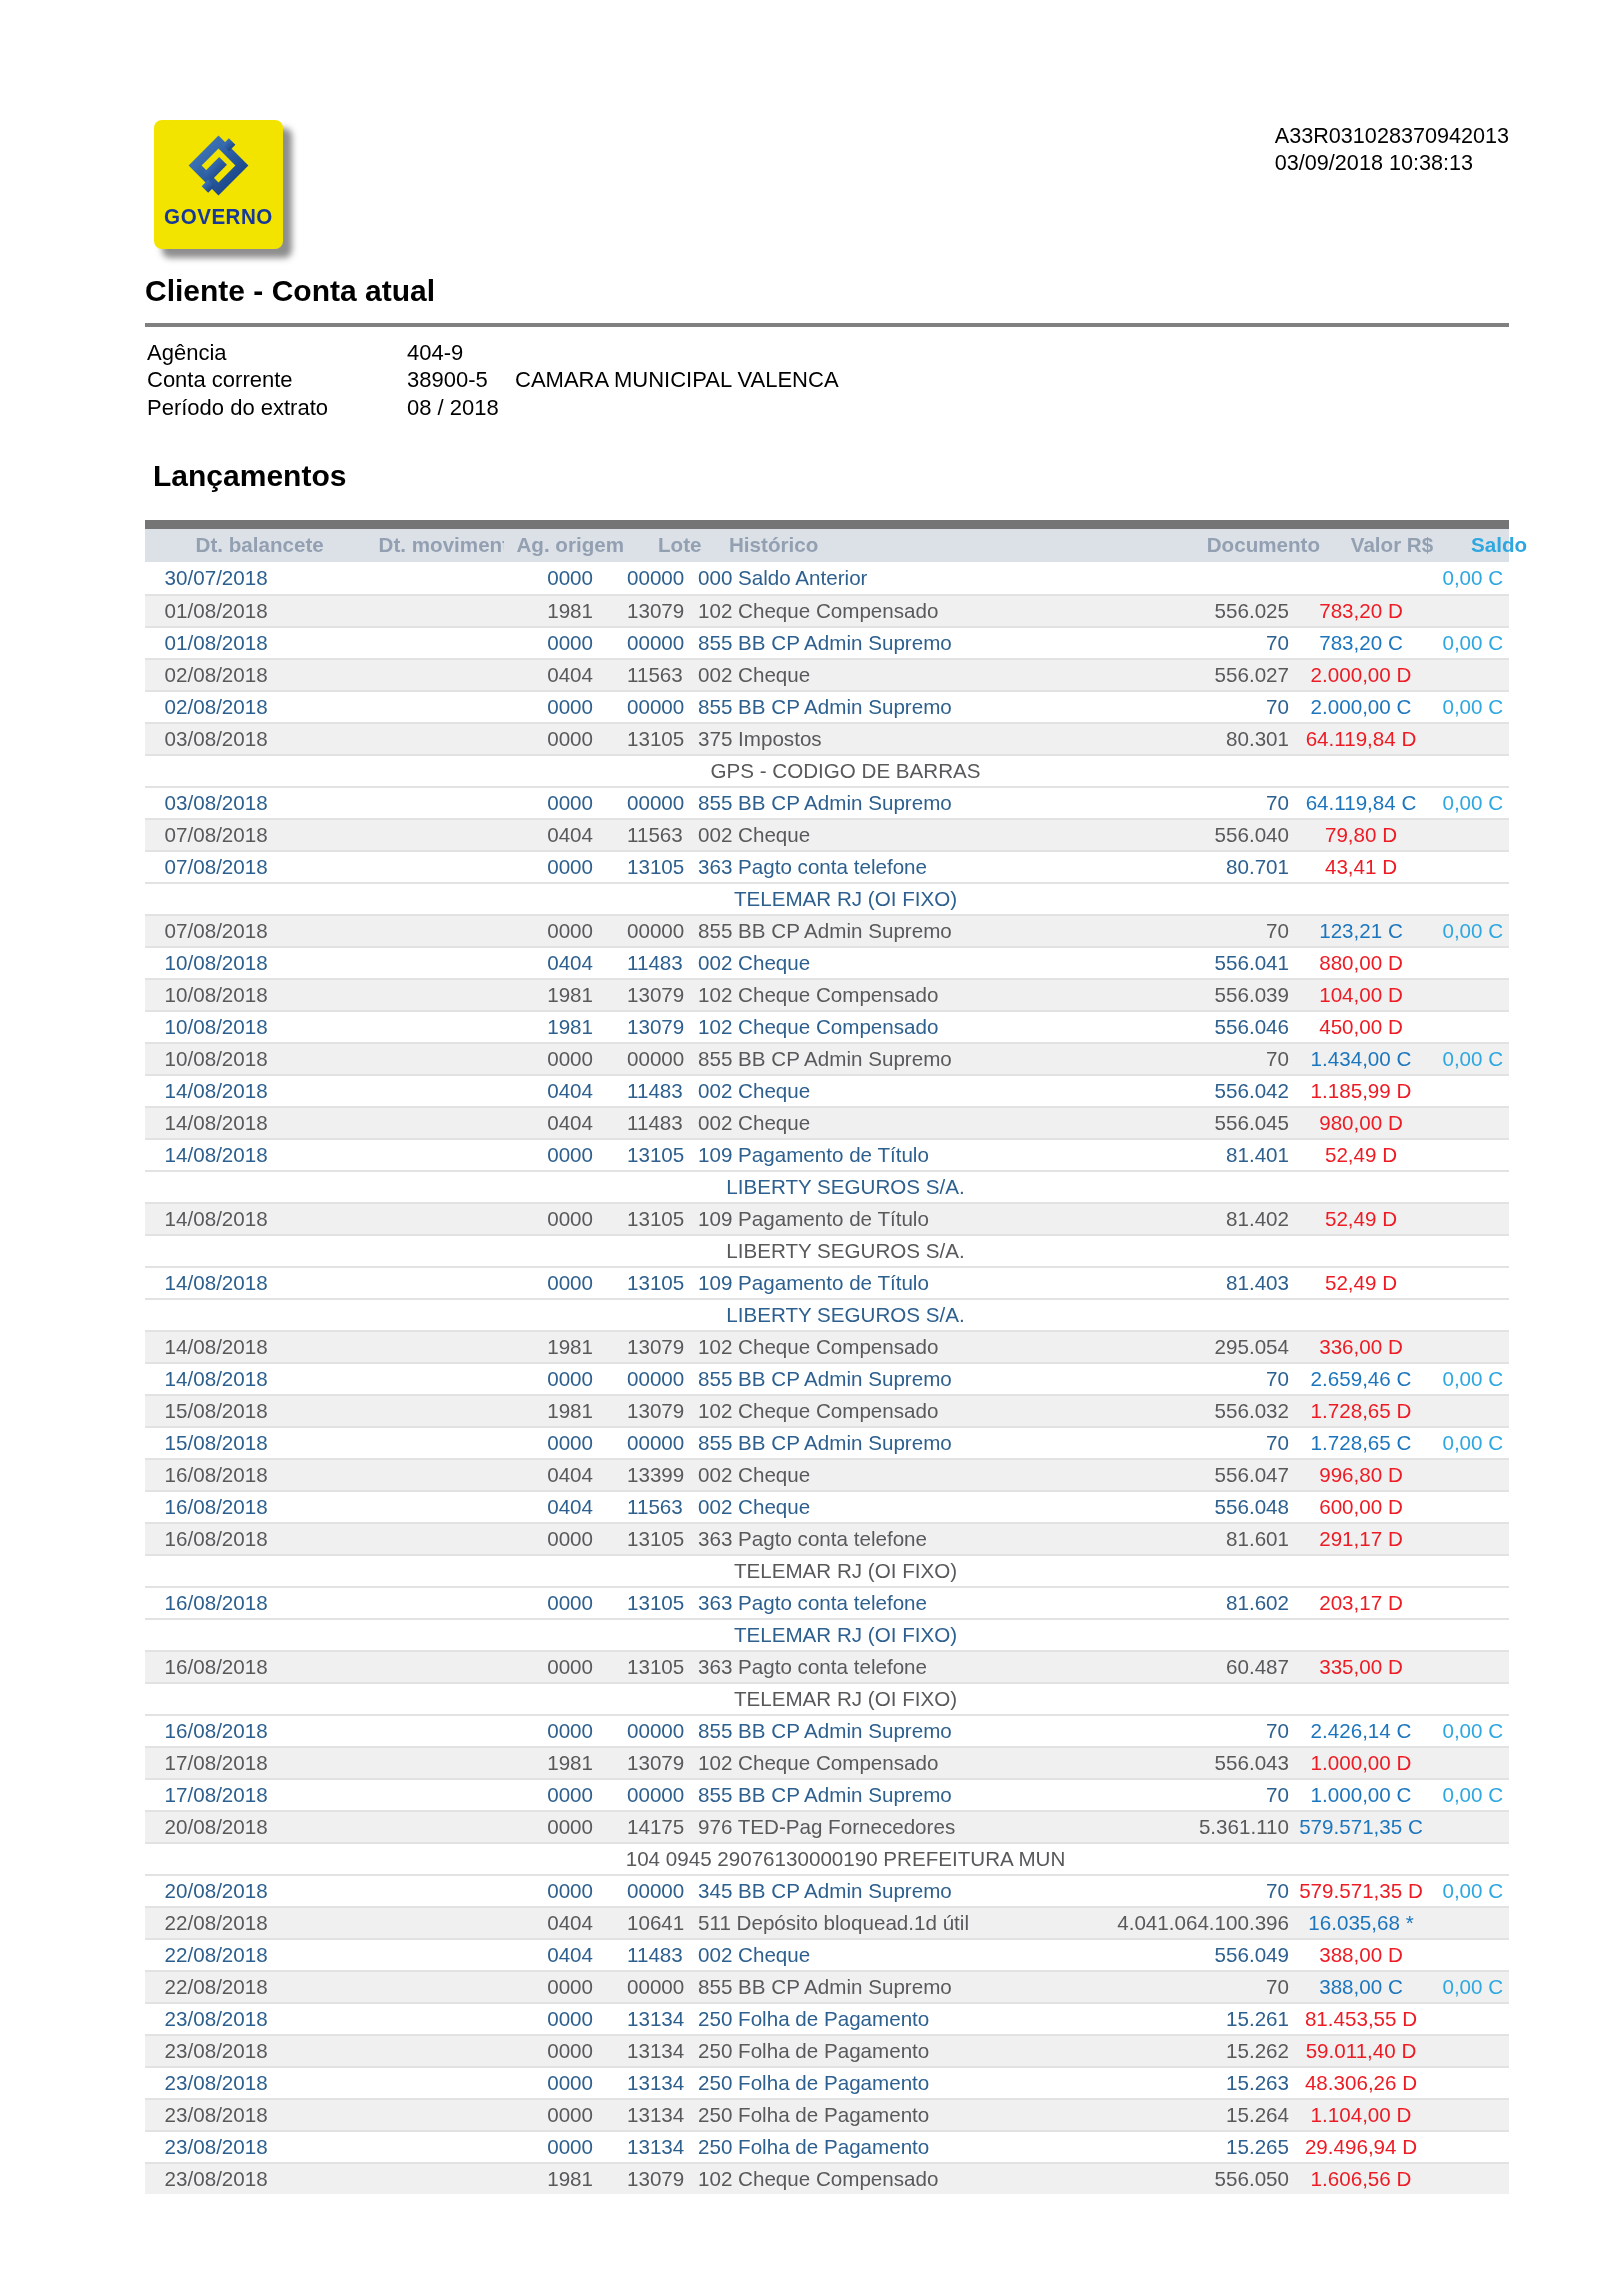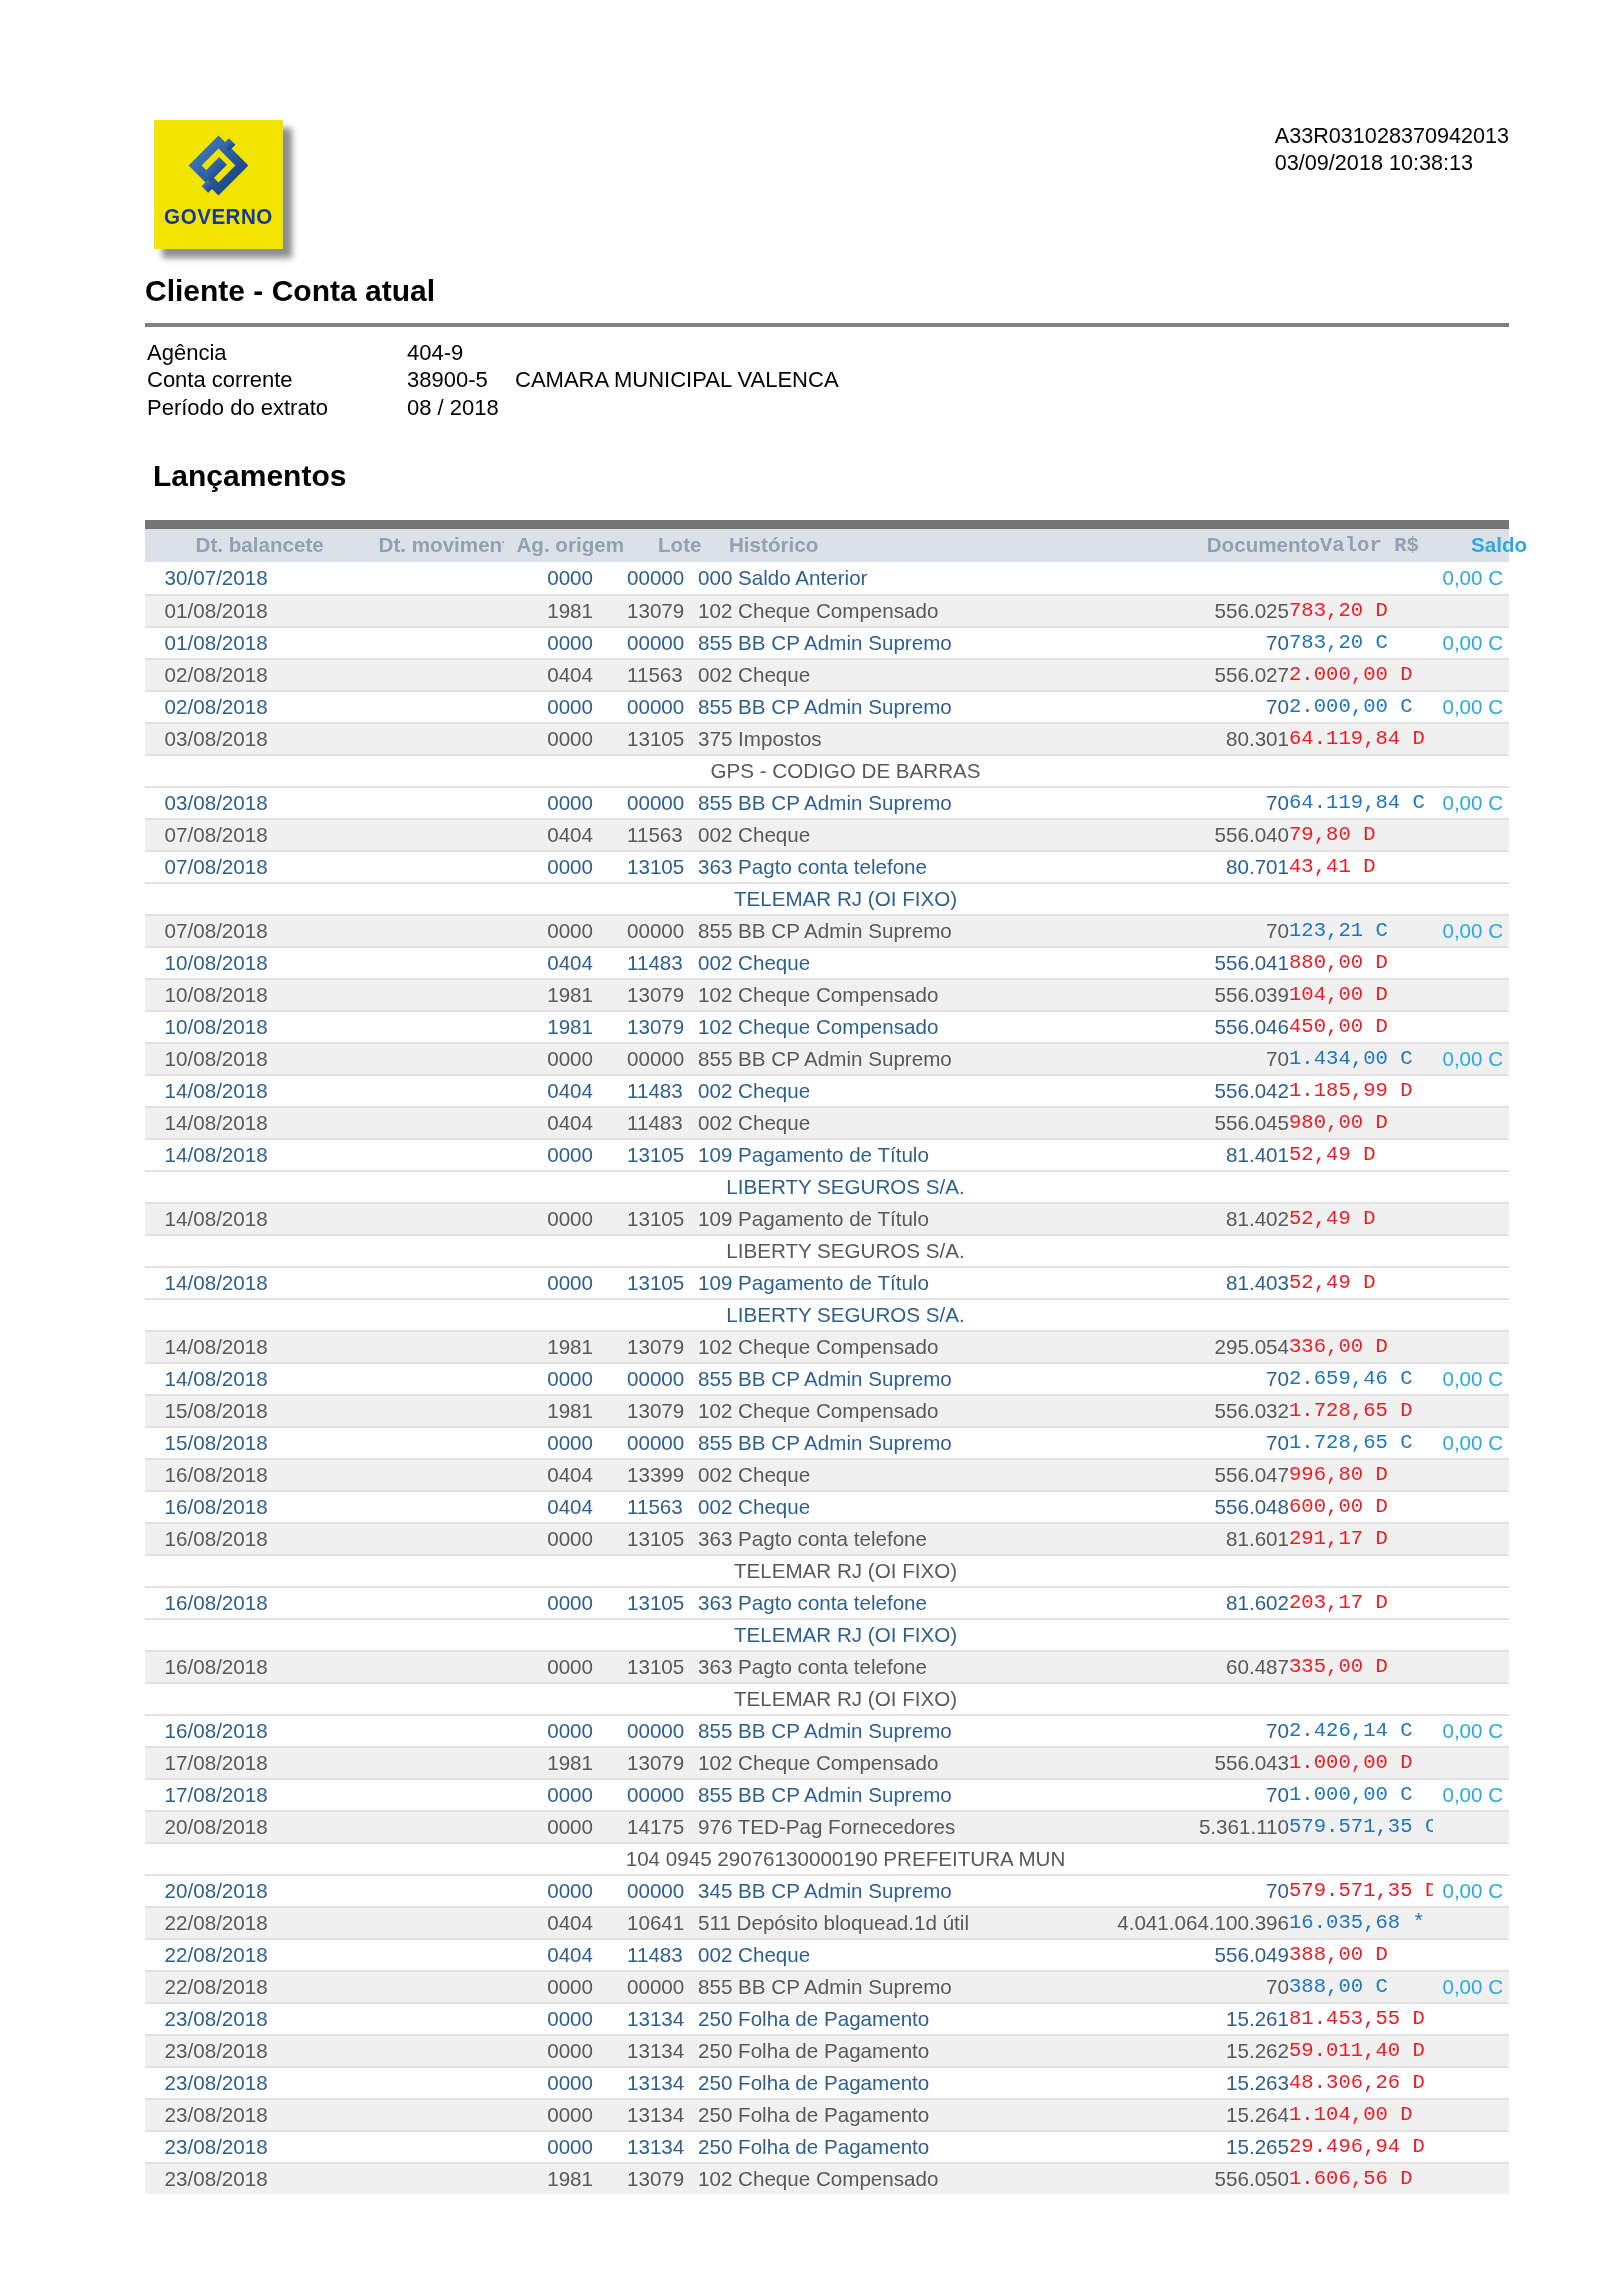--- a/index.html
+++ b/index.html
@@ -6,21 +6,21 @@
   body{
     width:1621px;height:2293px;position:relative;background:#ffffff;
     font-family:"Liberation Sans","DejaVu Sans",sans-serif;color:#000;
     overflow:hidden;
   }
   
   .doc-head{position:absolute;top:122px;right:112px;text-align:left;font-size:21.6px;line-height:27.4px;color:#000;}
   
   .logo{
     position:absolute;left:154px;top:120px;width:129px;height:129px;
-    background:#f3e400;border-radius:1px;
+    background:#f3e400;border-radius:8px;
     box-shadow:8.8px 8.8px 5.9px rgba(50,50,50,.55);
     display:flex;flex-direction:column;align-items:center;justify-content:flex-start;
   }
   .logo svg{width:65px;height:65px;margin-top:12.7px;}
   .governo{
     font-size:20.6px;font-weight:bold;color:#16389b;letter-spacing:0.5px;
     transform:scaleY(1.08);margin-top:5.9px;
   }
   
   .title1{position:absolute;left:145px;top:274px;font-size:30px;font-weight:bold;color:#000;margin:0;}
@@ -36,21 +36,21 @@
   .thead{height:33px;background:#dce1e8;color:#93a0b2;font-weight:bold;font-size:20.6px;padding-left:31px;}
   .row{height:32px;font-size:20.6px;border-top:2px solid #e2e2e2;box-sizing:border-box;background:#fff;}
   .row:first-child{border-top:none;}
   .row.shaded{background:#f0f0f0;}
   .cell{white-space:nowrap;overflow:hidden;}
   .c1{padding-left:19.6px;}
   .c2{padding-left:21.6px;}
   .c3{text-align:right;}
   .c4{padding-left:34px;}
   .c6{text-align:right;}
-  .c7{text-align:left;font-family:Liberation Mono, monospace;}
+  .c7{text-align:center;}
   .c8{text-align:right;padding-right:5.9px;}
   .thead .c8{padding-right:5.9px;text-align:center;}
   
   .tone-blue .c1,.tone-blue .c2,.tone-blue .c3,.tone-blue .c4,.tone-blue .c5,.tone-blue .c6,.tone-blue .c-cont{color:#2d608f;}
   .tone-gray .c1,.tone-gray .c2,.tone-gray .c3,.tone-gray .c4,.tone-gray .c5,.tone-gray .c6,.tone-gray .c-cont{color:#58595b;}
   
   .c7.v-debit{color:#ed1c24;}
   .c7.v-credit,.c7.v-star{color:#1d76bd;}
   .c8{color:#2ea7e0;}
   

